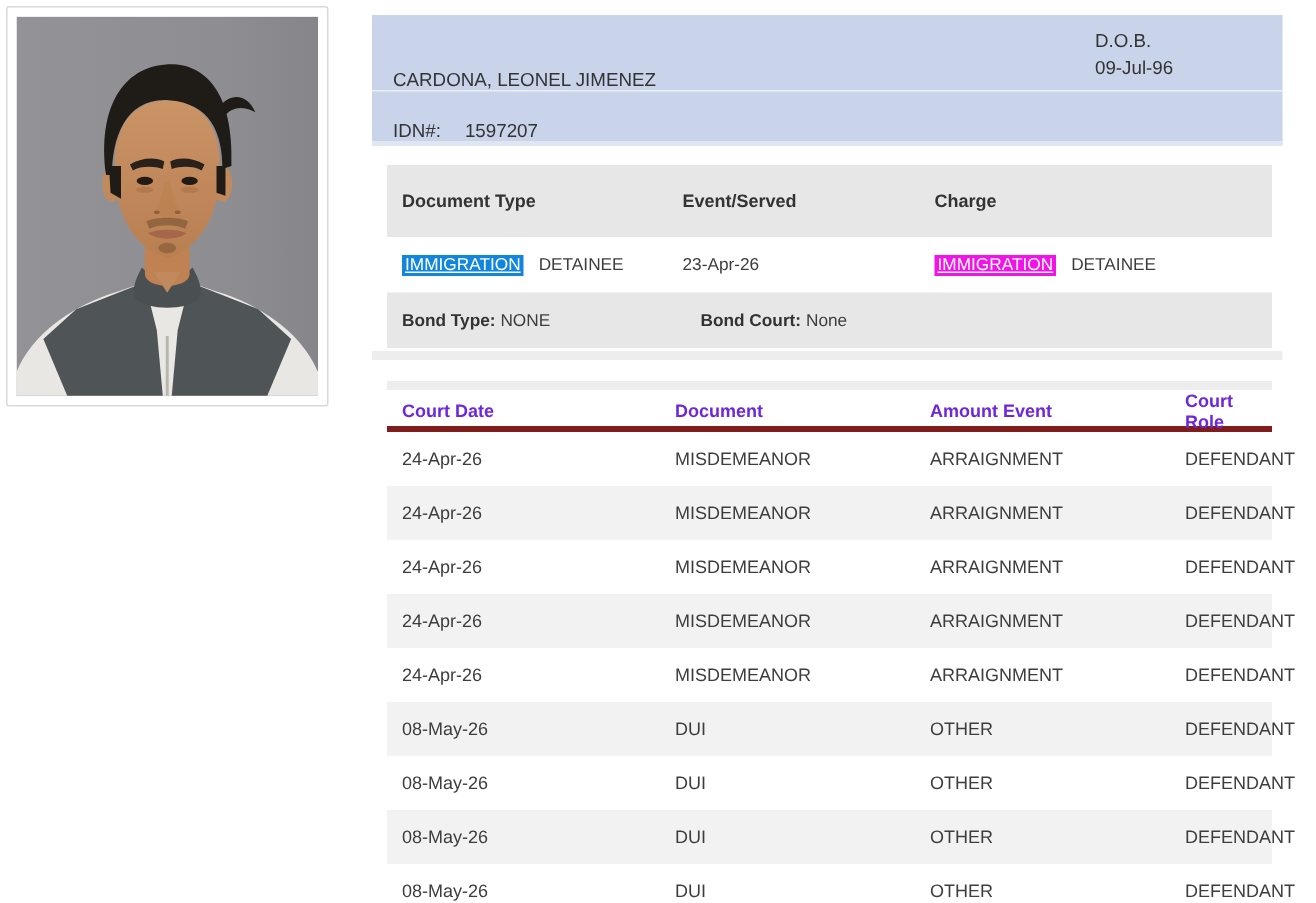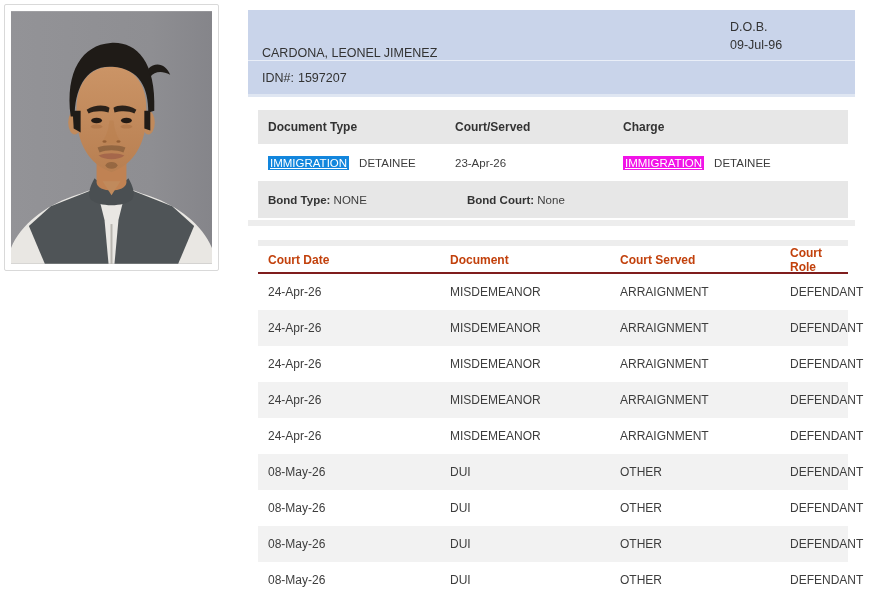--- a/index.html
+++ b/index.html
@@ -19,49 +19,49 @@
   .photo-frame svg{display:block;width:201px;height:253px;}
   
   .content{position:absolute;left:248px;top:10px;width:607px;}
   .band{background:var(--band-blue,#c9d4ea);color:#333;}
   .band1{
     height:50px;position:relative;display:flex;align-items:flex-end;
     padding-left:14px;box-sizing:border-box;font-size:12.5px;
   }
   .dob{position:absolute;left:482px;top:8px;line-height:18px;font-size:12.5px;}
   .band2{
-    height:37px;display:flex;align-items:center;gap:4px;
+    height:37px;display:flex;align-items:flex-end;gap:16px;
     padding-left:14px;box-sizing:border-box;font-size:12.5px;
     border-top:1px solid #e9eef7;border-bottom:3px solid #dfe6f2;
   }
   
   .doc-table{margin:13px 7px 0 10px;}
   .doc-grid{
     display:grid;grid-template-columns:187px 168px 1fr;
     align-items:center;padding-left:10px;box-sizing:border-box;
   }
-  .doc-head{height:34px;background:var(--header-gray,#e7e7e7);font-weight:bold;font-size:12px;color:#333;}
+  .doc-head{height:48px;background:var(--header-gray,#e7e7e7);font-weight:bold;font-size:12px;color:#333;}
   .doc-row{height:37px;background:#ffffff;font-size:11.5px;color:#3d3d3d;}
   .bond-row{height:37px;background:var(--header-gray,#e7e7e7);font-size:11.5px;color:#3d3d3d;gap:12px;}
   .bond-row b{font-weight:bold;color:#333;}
   .doc-strip{height:6px;background:#ededed;margin:2px 0 0 0;}
   .hl{color:#ffffff;padding:1px 2px;text-decoration:underline;}
   .hl-blue{background:var(--highlight-blue,#1286dd);}
   .hl-magenta{background:var(--highlight-magenta,#f113e7);}
   .rest{margin-left:10px;}
   
   .court-table{margin:14px 7px 0 10px;}
   .court-strip{height:6px;background:#ededed;}
   .court-grid{
     display:grid;grid-template-columns:182px 170px 170px 1fr;
     align-items:center;padding-left:10px;box-sizing:border-box;
   }
   .court-head{
-    height:28px;background:#ffffff;font-weight:bold;font-size:12px;color:#c2410c;
-    border-bottom:2px solid #7f1d1d;
+    height:28px;background:#ffffff;font-weight:bold;font-size:12px;color:#6d28d9;
+    border-bottom:4px solid #7f1d1d;
   }
   .court-row{height:36px;background:#ffffff;font-size:12px;color:#3d3d3d;}
   .court-row.odd{background:var(--stripe-gray,#f2f2f2);}
 </style>
 </head>
 <body>
 
 <div class="page">
 
   <div class="photo-frame">
@@ -129,21 +129,21 @@
     </div>
 
     <div class="band band2">
       <span>IDN#:</span>
       <span>1597207</span>
     </div>
 
     <div class="doc-table">
       <div class="doc-grid doc-head">
         <div>Document Type</div>
-        <div>Court/Served</div>
+        <div>Event/Served</div>
         <div>Charge</div>
       </div>
       <div class="doc-grid doc-row">
         <div>
           <span class="hl hl-blue">IMMIGRATION</span><span class="rest">DETAINEE</span>
         </div>
         <div>23-Apr-26</div>
         <div>
           <span class="hl hl-magenta">IMMIGRATION</span><span class="rest">DETAINEE</span>
         </div>
@@ -158,21 +158,21 @@
         <div></div>
       </div>
     </div>
     <div class="doc-strip"></div>
 
     <div class="court-table">
       <div class="court-strip"></div>
       <div class="court-grid court-head">
         <div>Court Date</div>
         <div>Document</div>
-        <div>Court Served</div>
+        <div>Amount Event</div>
         <div>Court Role</div>
       </div>
 
       <div class="court-grid court-row">
         <div>24-Apr-26</div>
         <div>MISDEMEANOR</div>
         <div>ARRAIGNMENT</div>
         <div>DEFENDANT</div>
       </div>
       <div class="court-grid court-row odd">

